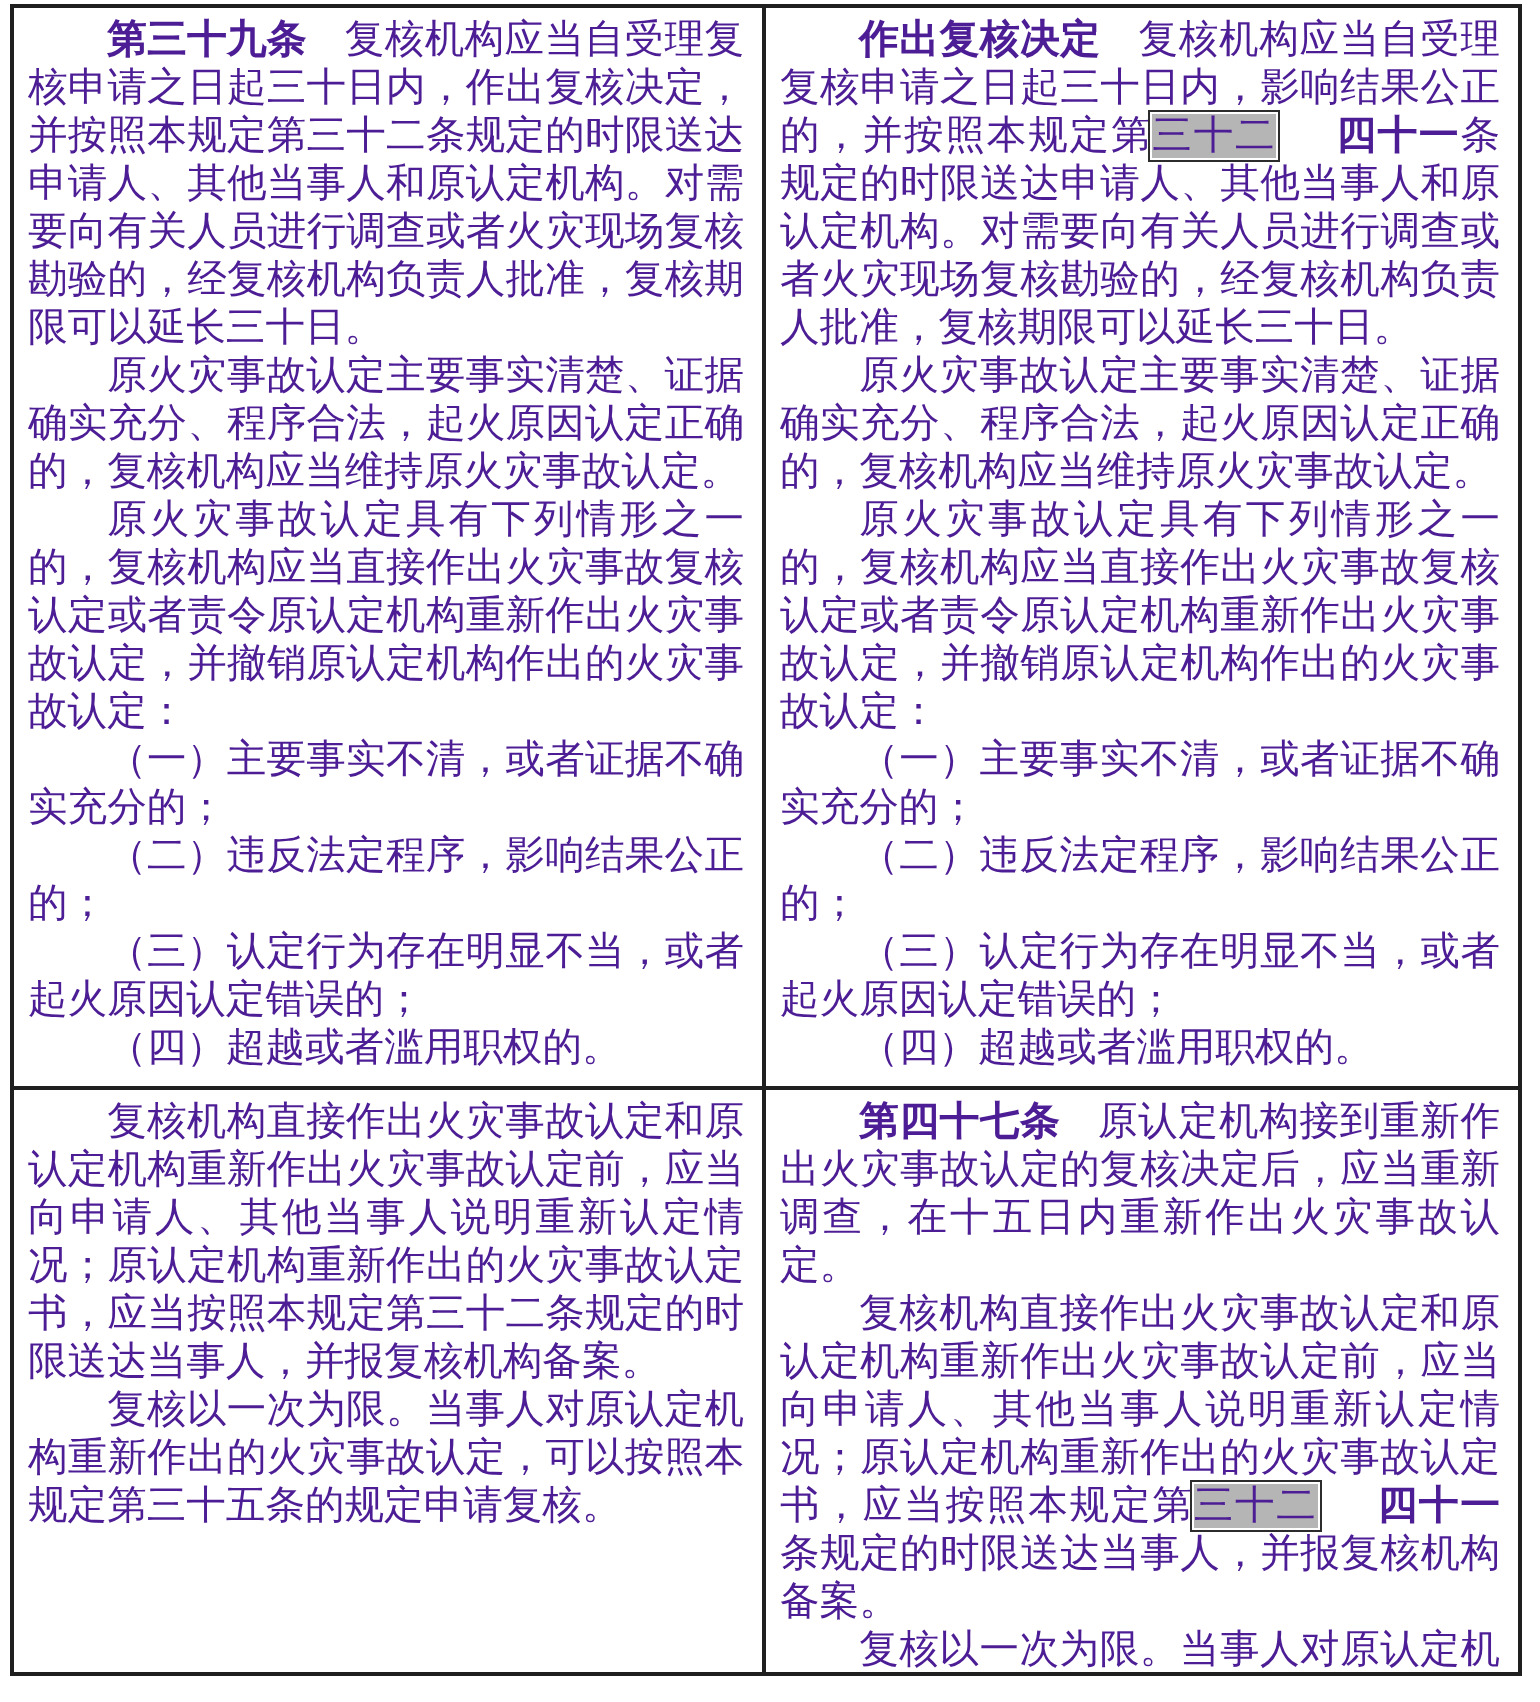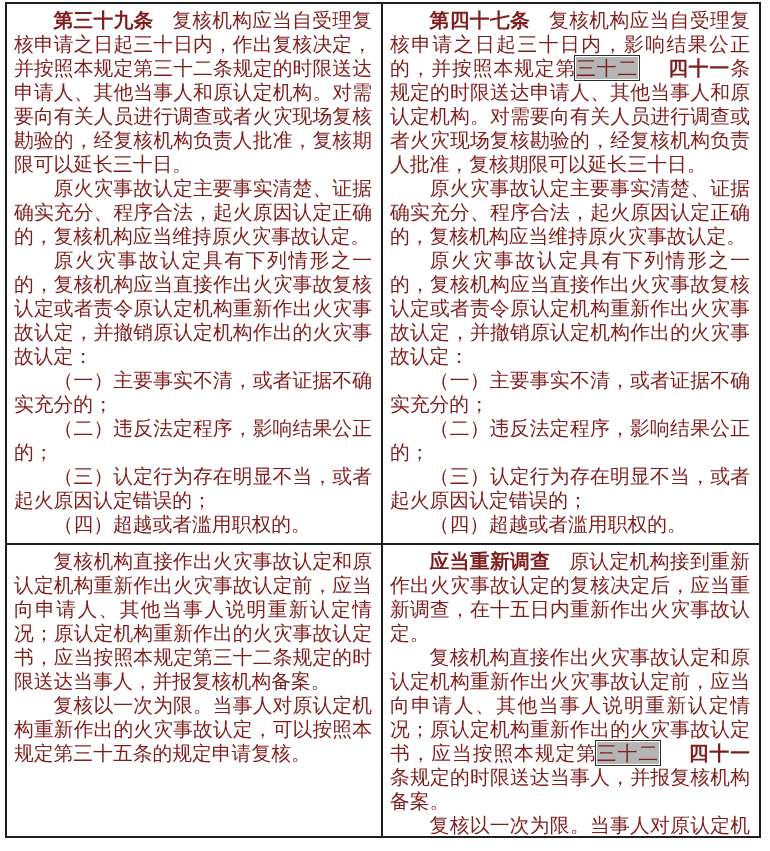--- a/index.html
+++ b/index.html
@@ -7,21 +7,21 @@
     padding: 0;
     background: #ffffff;
   }
   .page {
     position: relative;
     width: 770px;
     height: 851px;
     background: #ffffff;
     overflow: hidden;
     font-family: "Liberation Serif", "DejaVu Serif", serif;
-    color: #7f1d1d;
+    color: #4c1d95;
   }
   .doc-table {
     position: absolute;
     left: 5px;
     top: 2px;
     width: 756px;
     height: 836px;
     box-sizing: border-box;
     border: 2px solid #1f1f1f;
     display: grid;
@@ -68,34 +68,34 @@
       <p><span class="art-num">第三十九条</span><span>复核机构应当自受理复核申请之日起三十日内，作出复核决定，并按照本规定第三十二条规定的时限送达申请人、其他当事人和原认定机构。对需要向有关人员进行调查或者火灾现场复核勘验的，经复核机构负责人批准，复核期限可以延长三十日。</span></p>
       <p><span>原火灾事故认定主要事实清楚、证据确实充分、程序合法，起火原因认定正确的，复核机构应当维持原火灾事故认定。</span></p>
       <p><span>原火灾事故认定具有下列情形之一的，复核机构应当直接作出火灾事故复核认定或者责令原认定机构重新作出火灾事故认定，并撤销原认定机构作出的火灾事故认定：</span></p>
       <p><span>（一）主要事实不清，或者证据不确实充分的；</span></p>
       <p><span>（二）违反法定程序，影响结果公正的；</span></p>
       <p><span>（三）认定行为存在明显不当，或者起火原因认定错误的；</span></p>
       <p><span>（四）超越或者滥用职权的。</span></p>
     </div>
 
     <div class="cell row-top">
-      <p><span class="art-num">第四十七条</span><span>复核机构应当自受理复核申请之日起三十日内，影响结果公正的，并按照本规定第</span><span class="del">三十二</span><span class="ins">四十一</span><span>条规定的时限送达申请人、其他当事人和原认定机构。对需要向有关人员进行调查或者火灾现场复核勘验的，经复核机构负责人批准，复核期限可以延长三十日。</span></p>
+      <p><span class="art-num">作出复核决定</span><span>复核机构应当自受理复核申请之日起三十日内，影响结果公正的，并按照本规定第</span><span class="del">三十二</span><span class="ins">四十一</span><span>条规定的时限送达申请人、其他当事人和原认定机构。对需要向有关人员进行调查或者火灾现场复核勘验的，经复核机构负责人批准，复核期限可以延长三十日。</span></p>
       <p><span>原火灾事故认定主要事实清楚、证据确实充分、程序合法，起火原因认定正确的，复核机构应当维持原火灾事故认定。</span></p>
       <p><span>原火灾事故认定具有下列情形之一的，复核机构应当直接作出火灾事故复核认定或者责令原认定机构重新作出火灾事故认定，并撤销原认定机构作出的火灾事故认定：</span></p>
       <p><span>（一）主要事实不清，或者证据不确实充分的；</span></p>
       <p><span>（二）违反法定程序，影响结果公正的；</span></p>
       <p><span>（三）认定行为存在明显不当，或者起火原因认定错误的；</span></p>
       <p><span>（四）超越或者滥用职权的。</span></p>
     </div>
 
     <div class="cell col-left">
       <p><span>复核机构直接作出火灾事故认定和原认定机构重新作出火灾事故认定前，应当向申请人、其他当事人说明重新认定情况；原认定机构重新作出的火灾事故认定书，应当按照本规定第三十二条规定的时限送达当事人，并报复核机构备案。</span></p>
       <p><span>复核以一次为限。当事人对原认定机构重新作出的火灾事故认定，可以按照本规定第三十五条的规定申请复核。</span></p>
     </div>
 
     <div class="cell">
-      <p><span class="art-num">应当重新调查</span><span>原认定机构接到重新作出火灾事故认定的复核决定后，应当重新调查，在十五日内重新作出火灾事故认定。</span></p>
+      <p><span class="art-num">第四十七条</span><span>原认定机构接到重新作出火灾事故认定的复核决定后，应当重新调查，在十五日内重新作出火灾事故认定。</span></p>
       <p><span>复核机构直接作出火灾事故认定和原认定机构重新作出火灾事故认定前，应当向申请人、其他当事人说明重新认定情况；原认定机构重新作出的火灾事故认定书，应当按照本规定第</span><span class="del">三十二</span><span class="ins">四十一</span><span>条规定的时限送达当事人，并报复核机构备案。</span></p>
       <p><span>复核以一次为限。当事人对原认定机构重新作出的火灾事故认定，可以按照本规定第</span></p>
     </div>
 
   </div>
 </div>
 
 </body></html>

